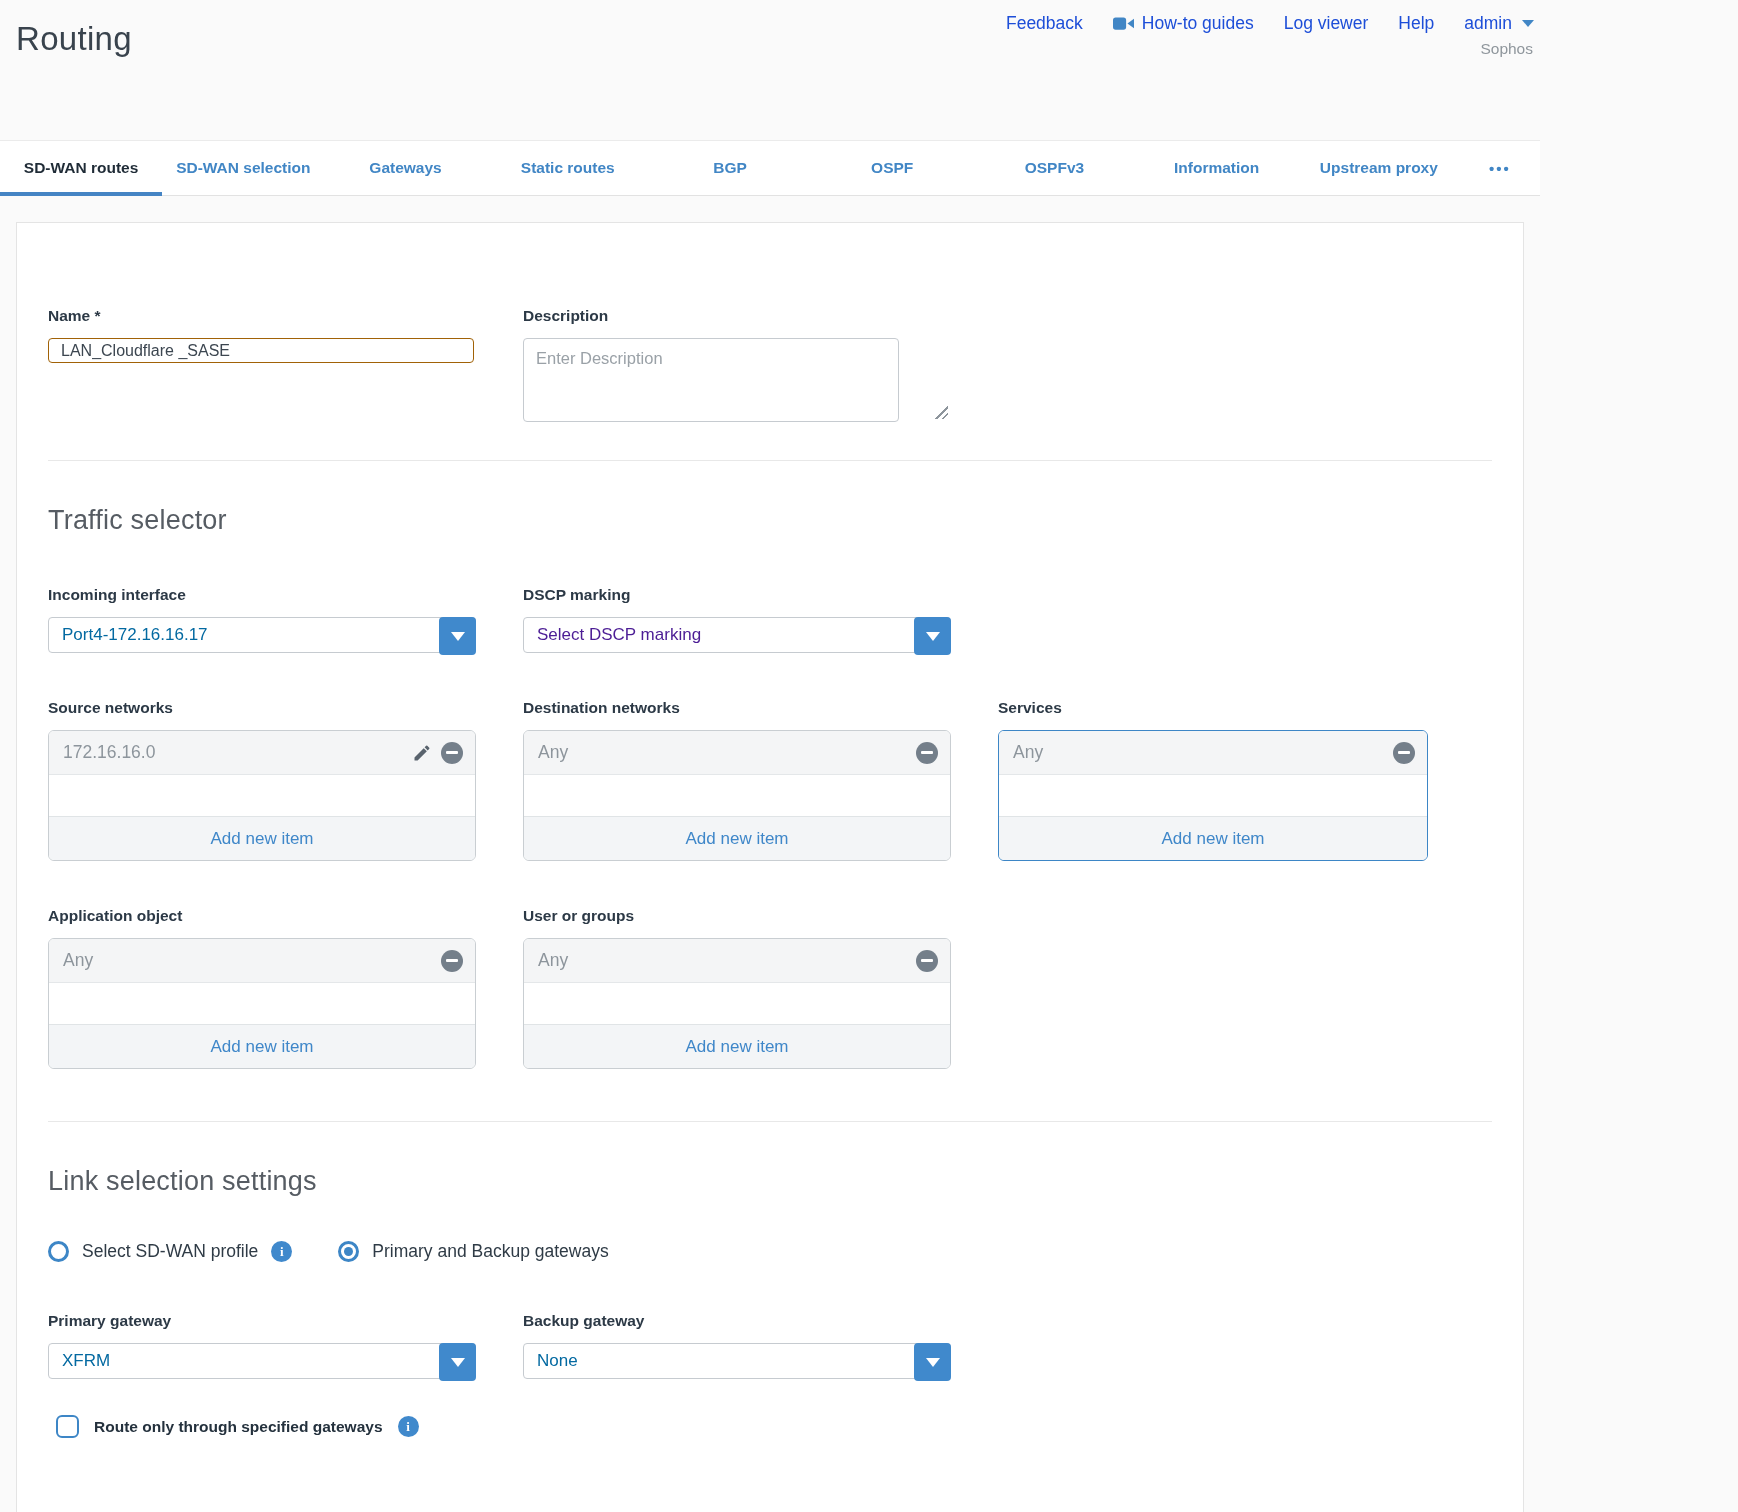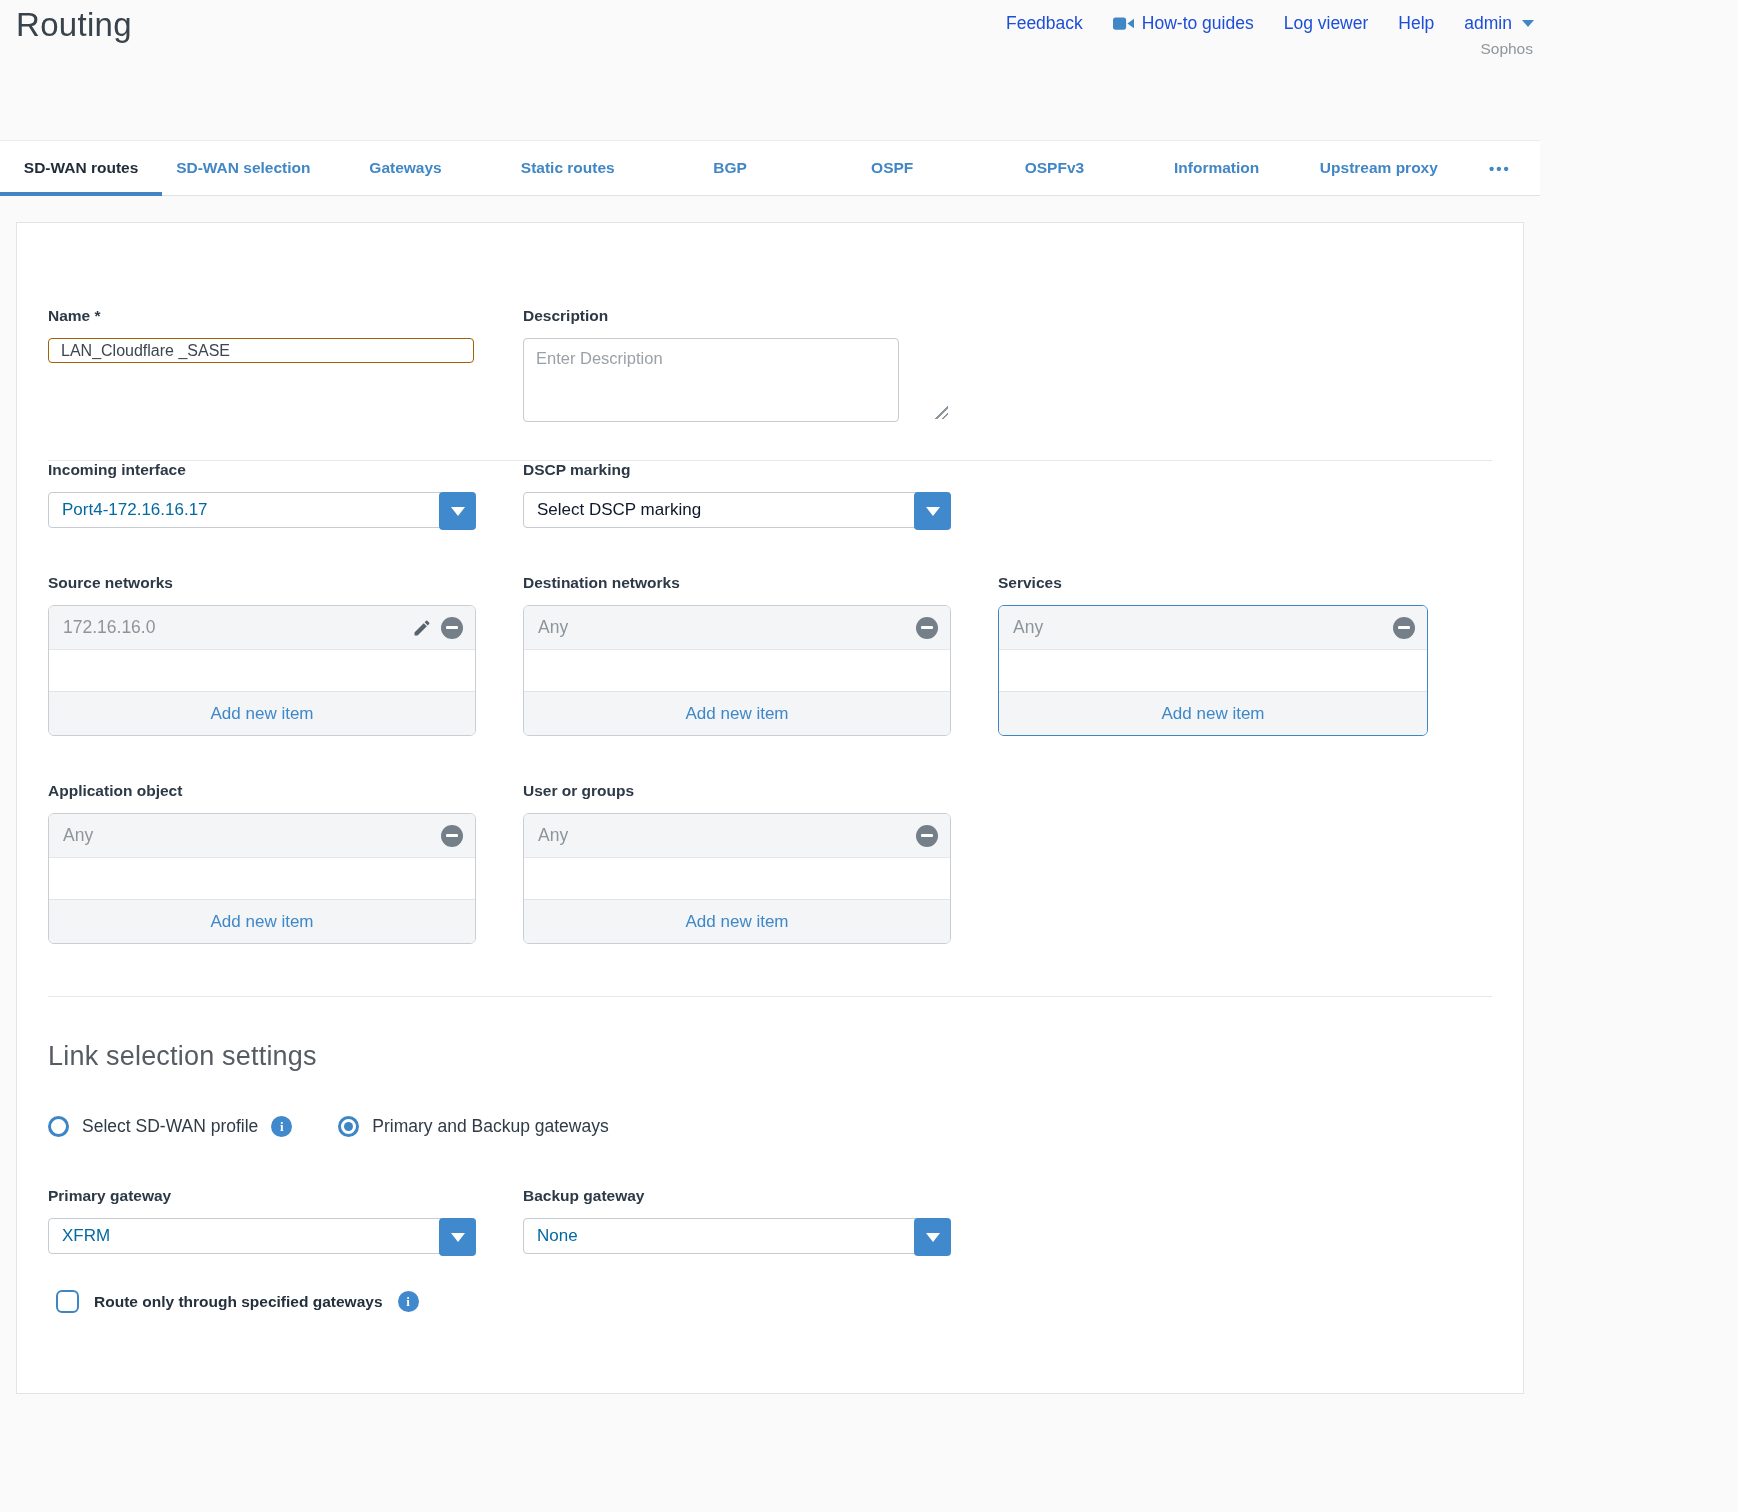--- a/index.html
+++ b/index.html
@@ -7,21 +7,21 @@
   body {
     background: #fafafa;
     font-family: "Liberation Sans", "DejaVu Sans", sans-serif;
     color: #2c3946;
   }
   .wrap { width: 1540px; position: relative; }
 
   
   .header { height: 140px; position: relative; }
   .page-title {
-    position: absolute; left: 16px; top: 6px;
+    position: absolute; left: 16px; top: 20px;
     font-size: 33px; font-weight: 400; color: #39434d; letter-spacing: .3px;
   }
   .top-nav {
     position: absolute; top: 13px; right: 6px;
     display: flex; align-items: center; gap: 30px;
     font-size: 17.5px; color: #1d4ed8;
   }
   .top-link { cursor: pointer; display: flex; align-items: center; gap: 8px; }
   .caret-down {
     width: 0; height: 0; display: inline-block; margin-left: 2px;
@@ -88,21 +88,21 @@
     margin: 44px 0 50px 0; letter-spacing: .2px;
   }
 
   
   .select {
     position: relative; height: 36px; background: #fff;
     border: 1px solid #c6cbd0; border-radius: 4px;
     display: flex; align-items: center; padding: 0 48px 0 13px;
     font-size: 17px; color: #0369a1; cursor: pointer;
   }
-  .select.placeholder { color: #0f172a; align-items: center; }
+  .select.placeholder { color: #4c1d95; align-items: center; }
   .select-btn {
     position: absolute; top: -1px; right: -1px; width: 37px; height: 38px;
     background: #4089cc; border-radius: 4px;
     display: flex; align-items: center; justify-content: center; cursor: pointer;
   }
   .select-btn .tri {
     width: 0; height: 0;
     border-left: 7px solid transparent; border-right: 7px solid transparent;
     border-top: 9px solid #ffffff;
   }
@@ -211,20 +211,21 @@
         <div class="ta-wrap">
           <textarea class="textarea" placeholder="Enter Description" style=""></textarea>
           <div class="resize-handle"></div>
         </div>
       </div>
       <div></div>
     </div>
 
     <hr class="divider">
 
+    <h2 class="section-heading">Traffic selector</h2>
 
     <div class="grid3">
       <div>
         <div class="field-label">Incoming interface</div>
         <div class="select">
           <span>Port4-172.16.16.17</span>
           <span class="select-btn">
               <span class="tri"></span>
             </span>
         </div>

